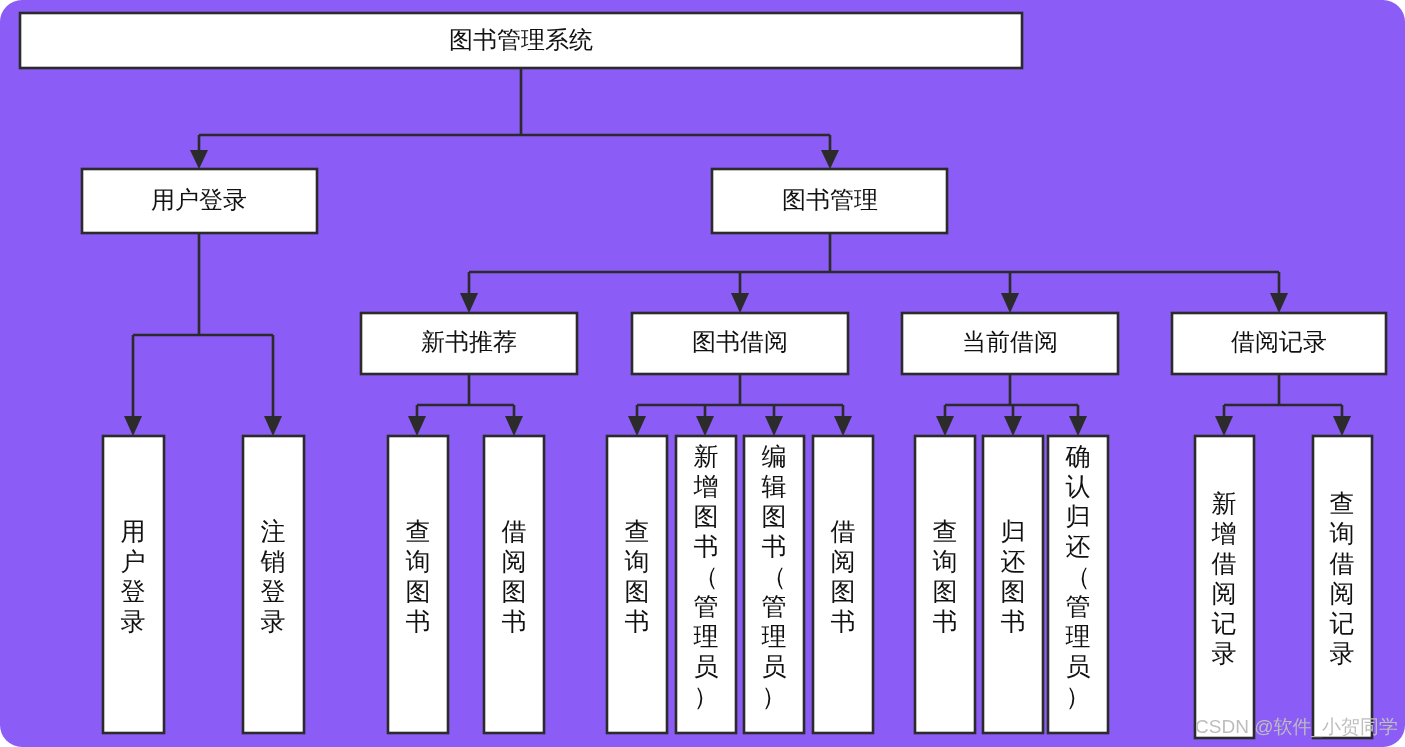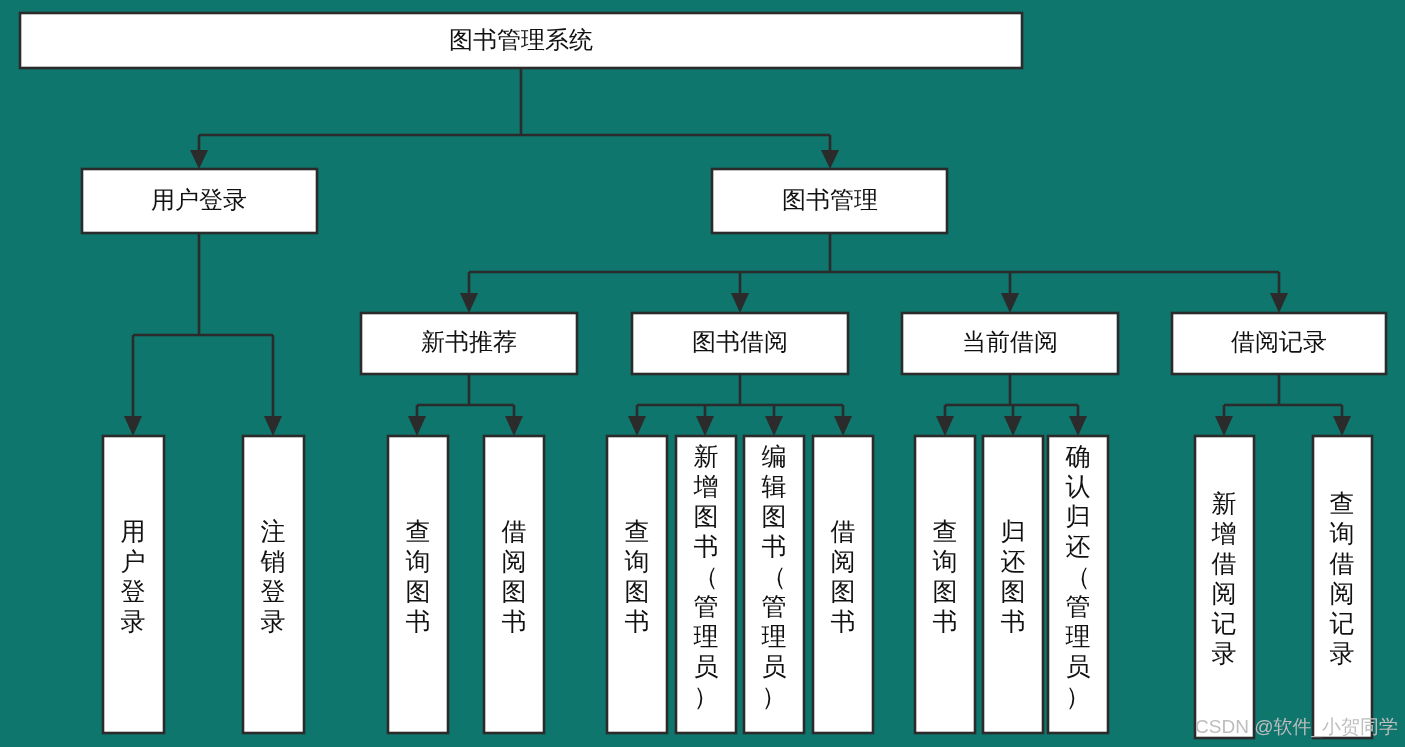--- a/index.html
+++ b/index.html
@@ -7,22 +7,23 @@
     padding: 0;
     background: #ffffff;
   }
   body {
     font-family: "Liberation Sans", "DejaVu Sans", sans-serif;
   }
   #diagram-root {
     position: relative;
     width: 1405px;
     height: 747px;
-    background: #0f766e;
+    background: #8b5cf6;
     overflow: hidden;
+    border-radius: 22px;
   }
   svg.diagram {
     position: absolute;
     top: 0;
     left: 0;
     width: 1405px;
     height: 747px;
     display: block;
   }
   .node-box {

